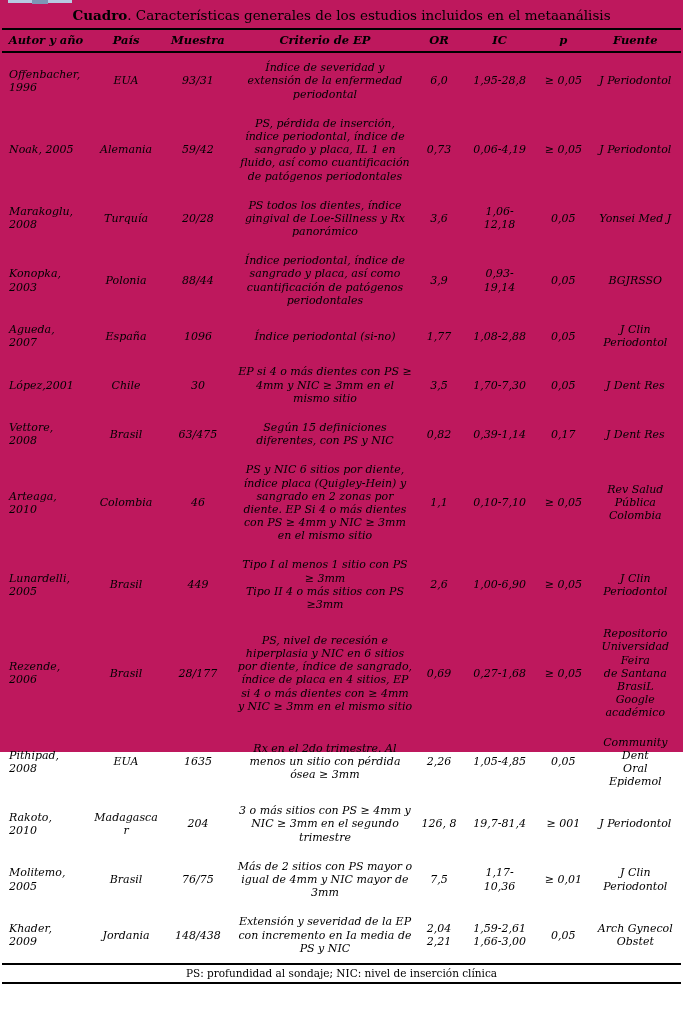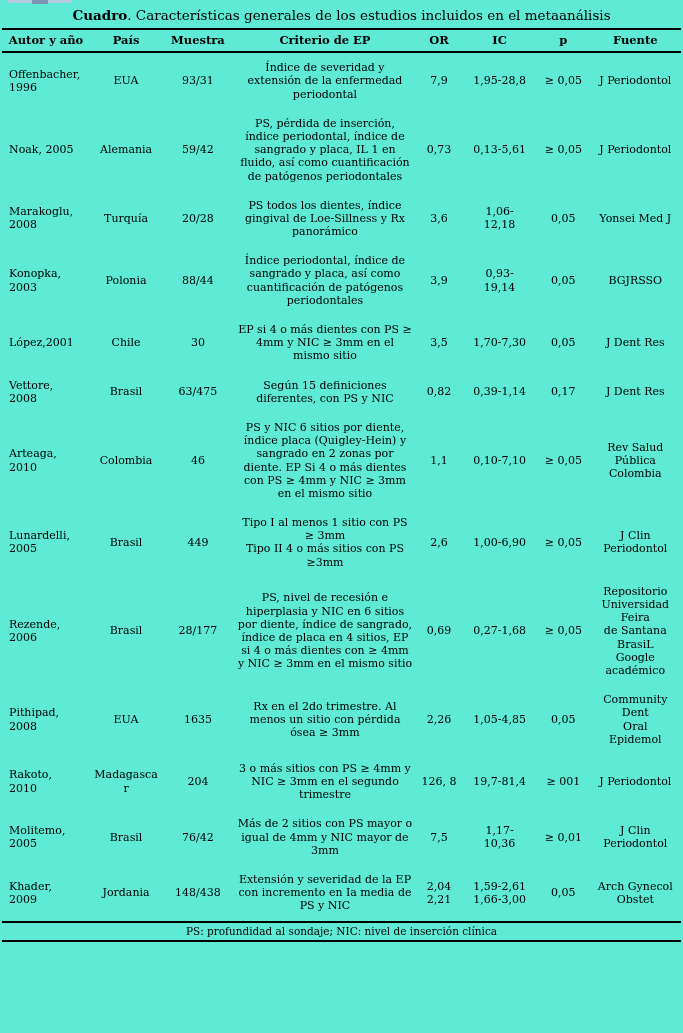--- a/index.html
+++ b/index.html
@@ -10,22 +10,22 @@
   body {
     width: 683px;
     height: 1033px;
     font-family: "DejaVu Serif", serif;
     color: #000000;
     overflow: hidden;
   }
   .page {
     position: relative;
     width: 683px;
-    height: 1033px;
-    background: #5eead4;
+    height: 752px;
+    background: #be185d;
   }
   
   .artifact {
     position: absolute;
     top: 0; left: 8px;
     width: 64px; height: 3px;
     background: #b7cbe3;
   }
   .artifact-dark {
     position: absolute;
@@ -40,20 +40,21 @@
     line-height: 1.2;
   }
   .title .bold { font-weight: bold; }
   table.studies {
     width: 679px;
     margin: 0 auto;
     border-collapse: collapse;
     border-top: 2px solid #000;
     border-bottom: 2px solid #000;
     table-layout: fixed;
+    font-style: italic;
   }
   thead th {
     border-bottom: 2px solid #000;
     font-size: 11.5px;
     font-weight: bold;
     padding: 3px 2px 4px 2px;
     text-align: center;
   }
   thead th.col-author { text-align: center; }
   tbody td {
@@ -110,32 +111,32 @@
           <th class="col-source">Fuente</th>
         </tr>
     </thead>
     <tbody>
         <tr>
           <td class="col-author">Offenbacher,
 1996</td>
           <td class="col-country">EUA</td>
           <td class="col-sample">93/31</td>
           <td class="col-criteria">Índice de severidad y extensión de la enfermedad periodontal</td>
-          <td class="col-or">7,9</td>
+          <td class="col-or">6,0</td>
           <td class="col-ic">1,95-28,8</td>
           <td class="col-p">≥ 0,05</td>
           <td class="col-source">J Periodontol</td>
         </tr>
         <tr>
           <td class="col-author">Noak, 2005</td>
           <td class="col-country">Alemania</td>
           <td class="col-sample">59/42</td>
           <td class="col-criteria">PS, pérdida de inserción, índice periodontal, índice de sangrado y placa, IL 1 en fluido, así como cuantificación de patógenos periodontales</td>
           <td class="col-or">0,73</td>
-          <td class="col-ic">0,13-5,61</td>
+          <td class="col-ic">0,06-4,19</td>
           <td class="col-p">≥ 0,05</td>
           <td class="col-source">J Periodontol</td>
         </tr>
         <tr>
           <td class="col-author">Marakoglu,
 2008</td>
           <td class="col-country">Turquía</td>
           <td class="col-sample">20/28</td>
           <td class="col-criteria">PS todos los dientes, índice gingival de Loe-Sillness y Rx panorámico</td>
           <td class="col-or">3,6</td>
@@ -148,20 +149,32 @@
           <td class="col-author">Konopka,
 2003</td>
           <td class="col-country">Polonia</td>
           <td class="col-sample">88/44</td>
           <td class="col-criteria">Índice periodontal, índice de sangrado y placa, así como cuantificación de patógenos periodontales</td>
           <td class="col-or">3,9</td>
           <td class="col-ic">0,93-
 19,14</td>
           <td class="col-p">0,05</td>
           <td class="col-source">BGJRSSO</td>
+        </tr>
+        <tr>
+          <td class="col-author">Agueda,
+2007</td>
+          <td class="col-country">España</td>
+          <td class="col-sample">1096</td>
+          <td class="col-criteria">Índice periodontal (si-no)</td>
+          <td class="col-or">1,77</td>
+          <td class="col-ic">1,08-2,88</td>
+          <td class="col-p">0,05</td>
+          <td class="col-source">J Clin
+Periodontol</td>
         </tr>
         <tr>
           <td class="col-author">López,2001</td>
           <td class="col-country">Chile</td>
           <td class="col-sample">30</td>
           <td class="col-criteria">EP si 4 o más dientes con PS ≥ 4mm y NIC ≥ 3mm en el mismo sitio</td>
           <td class="col-or">3,5</td>
           <td class="col-ic">1,70-7,30</td>
           <td class="col-p">0,05</td>
           <td class="col-source">J Dent Res</td>
@@ -242,21 +255,21 @@
           <td class="col-criteria">3 o más sitios con PS ≥ 4mm y NIC ≥ 3mm en el segundo trimestre</td>
           <td class="col-or">126, 8</td>
           <td class="col-ic">19,7-81,4</td>
           <td class="col-p">≥ 001</td>
           <td class="col-source">J Periodontol</td>
         </tr>
         <tr>
           <td class="col-author">Molitemo,
 2005</td>
           <td class="col-country">Brasil</td>
-          <td class="col-sample">76/42</td>
+          <td class="col-sample">76/75</td>
           <td class="col-criteria">Más de 2 sitios con PS mayor o igual de 4mm y NIC mayor de 3mm</td>
           <td class="col-or">7,5</td>
           <td class="col-ic">1,17-
 10,36</td>
           <td class="col-p">≥ 0,01</td>
           <td class="col-source">J Clin
 Periodontol</td>
         </tr>
         <tr>
           <td class="col-author">Khader,

